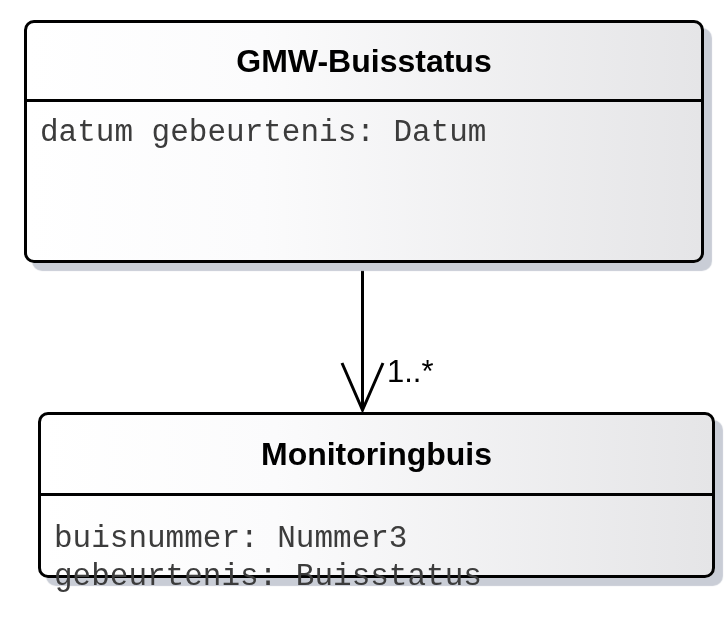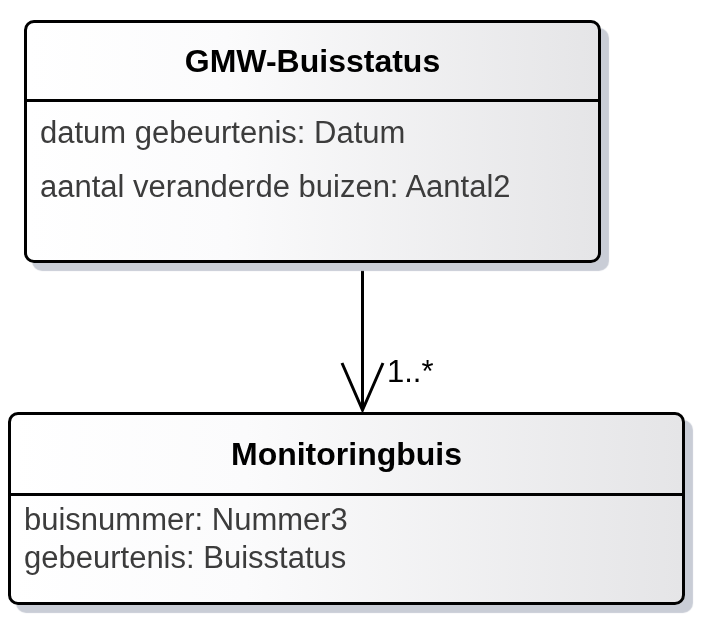--- a/index.html
+++ b/index.html
@@ -19,28 +19,28 @@
     position: absolute;
     box-sizing: border-box;
     border: 3px solid #000000;
     border-radius: 10px;
     background: linear-gradient(to right, #ffffff 0%, #fbfbfc 35%, #e5e5e7 100%);
     box-shadow: 8px 8px 1px 0 #c9cdd6;
   }
   .uml-class--top {
     left: 24px;
     top: 20px;
-    width: 577px;
+    width: 680px;
     height: 243px;
   }
   .uml-class--bottom {
-    left: 8px;
+    left: 38px;
     top: 412px;
     width: 677px;
-    height: 193px;
+    height: 166px;
   }
   .uml-class__title {
     box-sizing: border-box;
     height: 79px;
     display: flex;
     align-items: center;
     justify-content: center;
     border-bottom: 3px solid #000000;
     font-size: 32px;
     font-weight: bold;
@@ -49,25 +49,26 @@
   }
   .uml-class--bottom .uml-class__title {
     height: 81px;
   }
   .uml-class__attrs {
     padding: 12px 10px 0 13px;
     font-size: 31px;
     color: #3c3c3c;
   }
   .uml-class--bottom .uml-class__attrs {
-    padding-top: 5px;
+    padding-top: 24px;
   }
   .attr-line {
     line-height: 38px;
     white-space: pre;
+    font-family: Liberation Mono, monospace;
   }
   .attr-gap {
     height: 16px;
   }
   .attr-stereotype {
     color: #0d0d0d;
     padding-left: 22px;
   }
   .connector-svg {
     position: absolute;
@@ -95,21 +96,20 @@
     <polyline points="342,363 362.5,410 383,363" fill="none" stroke="#000000" stroke-width="3"></polyline>
   </svg>
 
   <div class="multiplicity-label">1..*</div>
 
   <div class="uml-class uml-class--top">
     <div class="uml-class__title">GMW-Buisstatus</div>
     <div class="uml-class__attrs">
       <div class="attr-line">datum gebeurtenis: Datum</div>
       <div class="attr-gap"></div>
-      <div class="attr-line">aantal veranderde buizen: Aantal2</div>
     </div>
   </div>
 
   <div class="uml-class uml-class--bottom">
     <div class="uml-class__title">Monitoringbuis</div>
     <div class="uml-class__attrs">
       <div class="attr-line">buisnummer: Nummer3</div>
       <div class="attr-line">gebeurtenis: Buisstatus</div>
     </div>
   </div>

